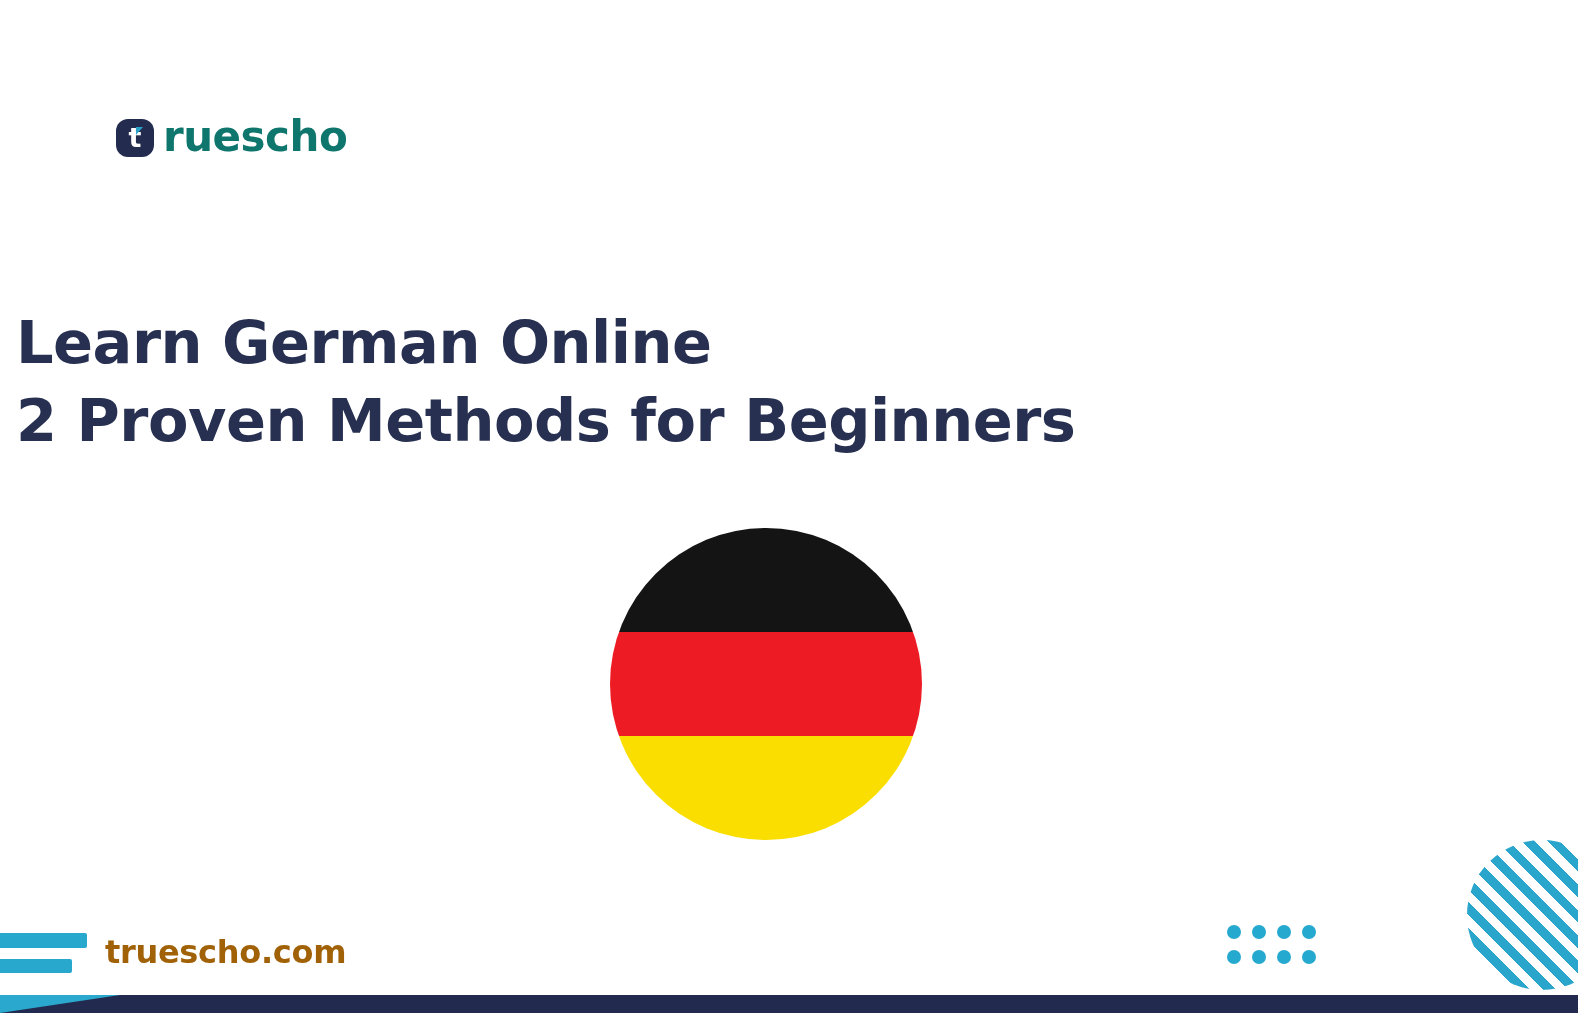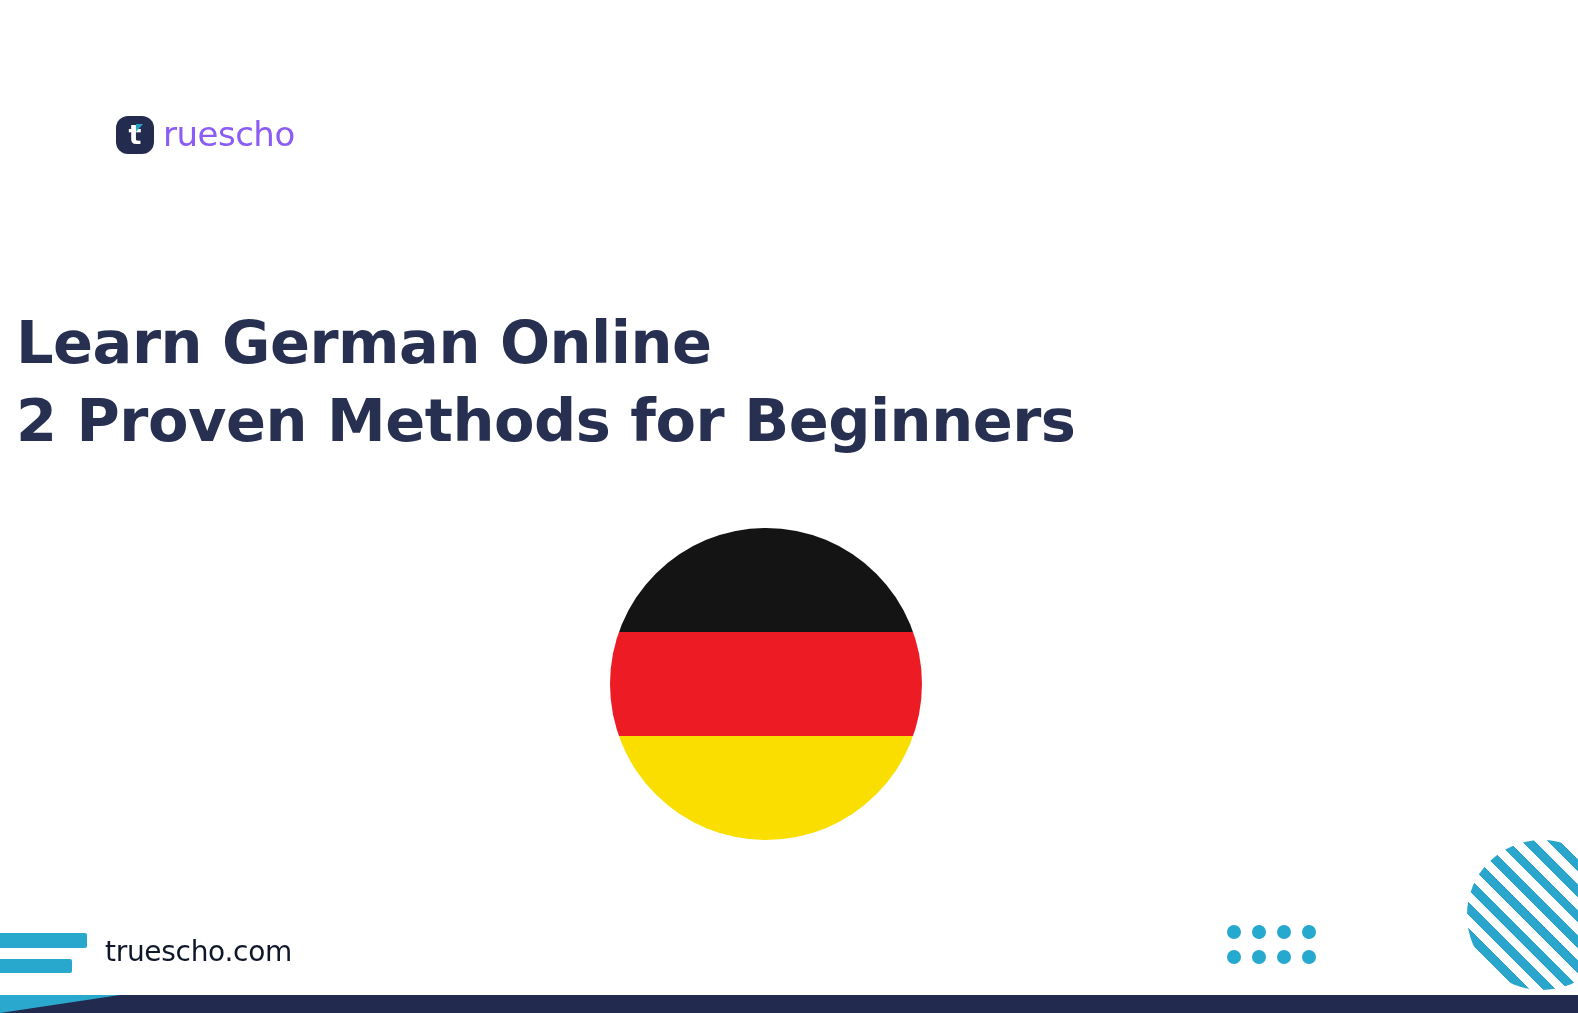--- a/index.html
+++ b/index.html
@@ -57,23 +57,23 @@
     left: 20px;
     top: 8px;
     width: 0;
     height: 0;
     border-left: 7px solid #2aa8cd;
     border-bottom: 8px solid transparent;
     opacity: .95;
   }
   .brand-word {
     font-family: "DejaVu Sans", sans-serif;
-    font-weight: 400;
-    font-size: 34px;
-    color: #8b5cf6;
+    font-weight: 700;
+    font-size: 42px;
+    color: #0f766e;
     letter-spacing: -0.5px;
     line-height: 1;
     padding-bottom: 2px;
   }
 
   
   .headline {
     position: absolute;
     left: 0;
     top: 304px;
@@ -136,24 +136,24 @@
     width: 72px;
     height: 14px;
   }
 
   
   .footer-url {
     position: absolute;
     left: 105px;
     top: 930px;
     font-family: "DejaVu Sans", sans-serif;
-    font-weight: 400;
-    font-size: 28px;
+    font-weight: 700;
+    font-size: 32px;
     line-height: 44px;
-    color: #0f172a;
+    color: #a16207;
     letter-spacing: -0.3px;
     white-space: nowrap;
   }
 
   
   .dot-grid {
     position: absolute;
     left: 1227px;
     top: 925px;
     display: grid;

